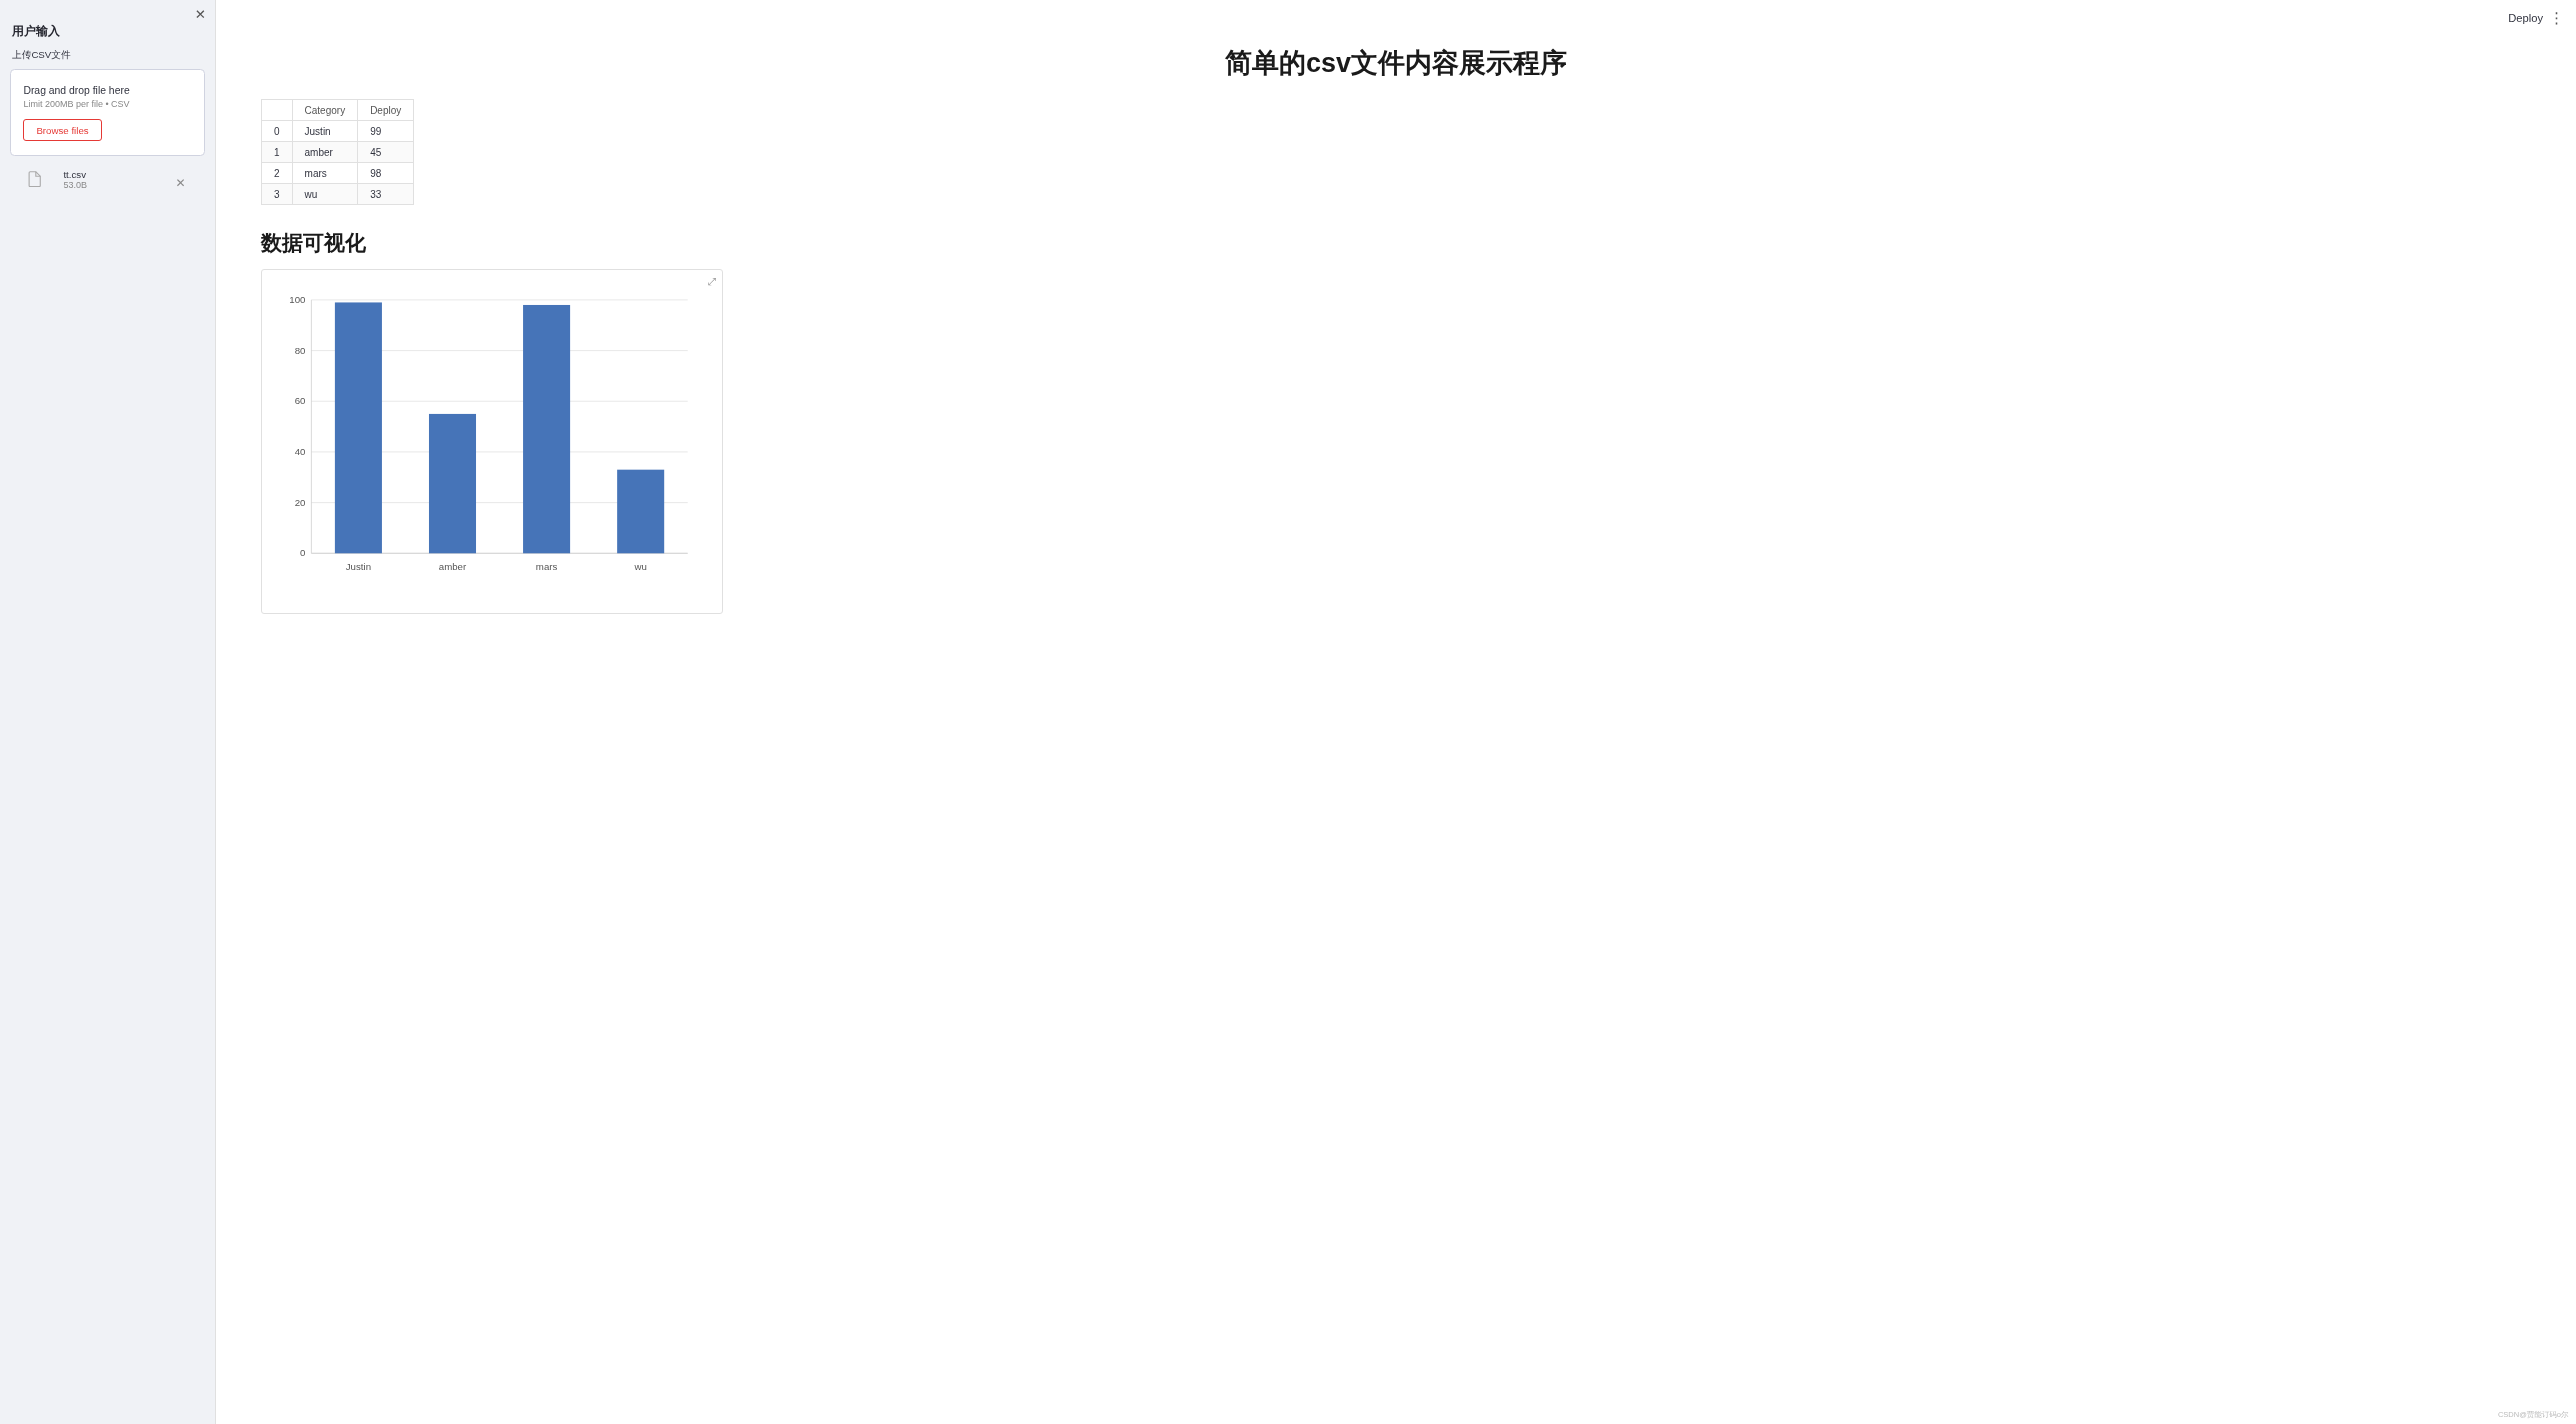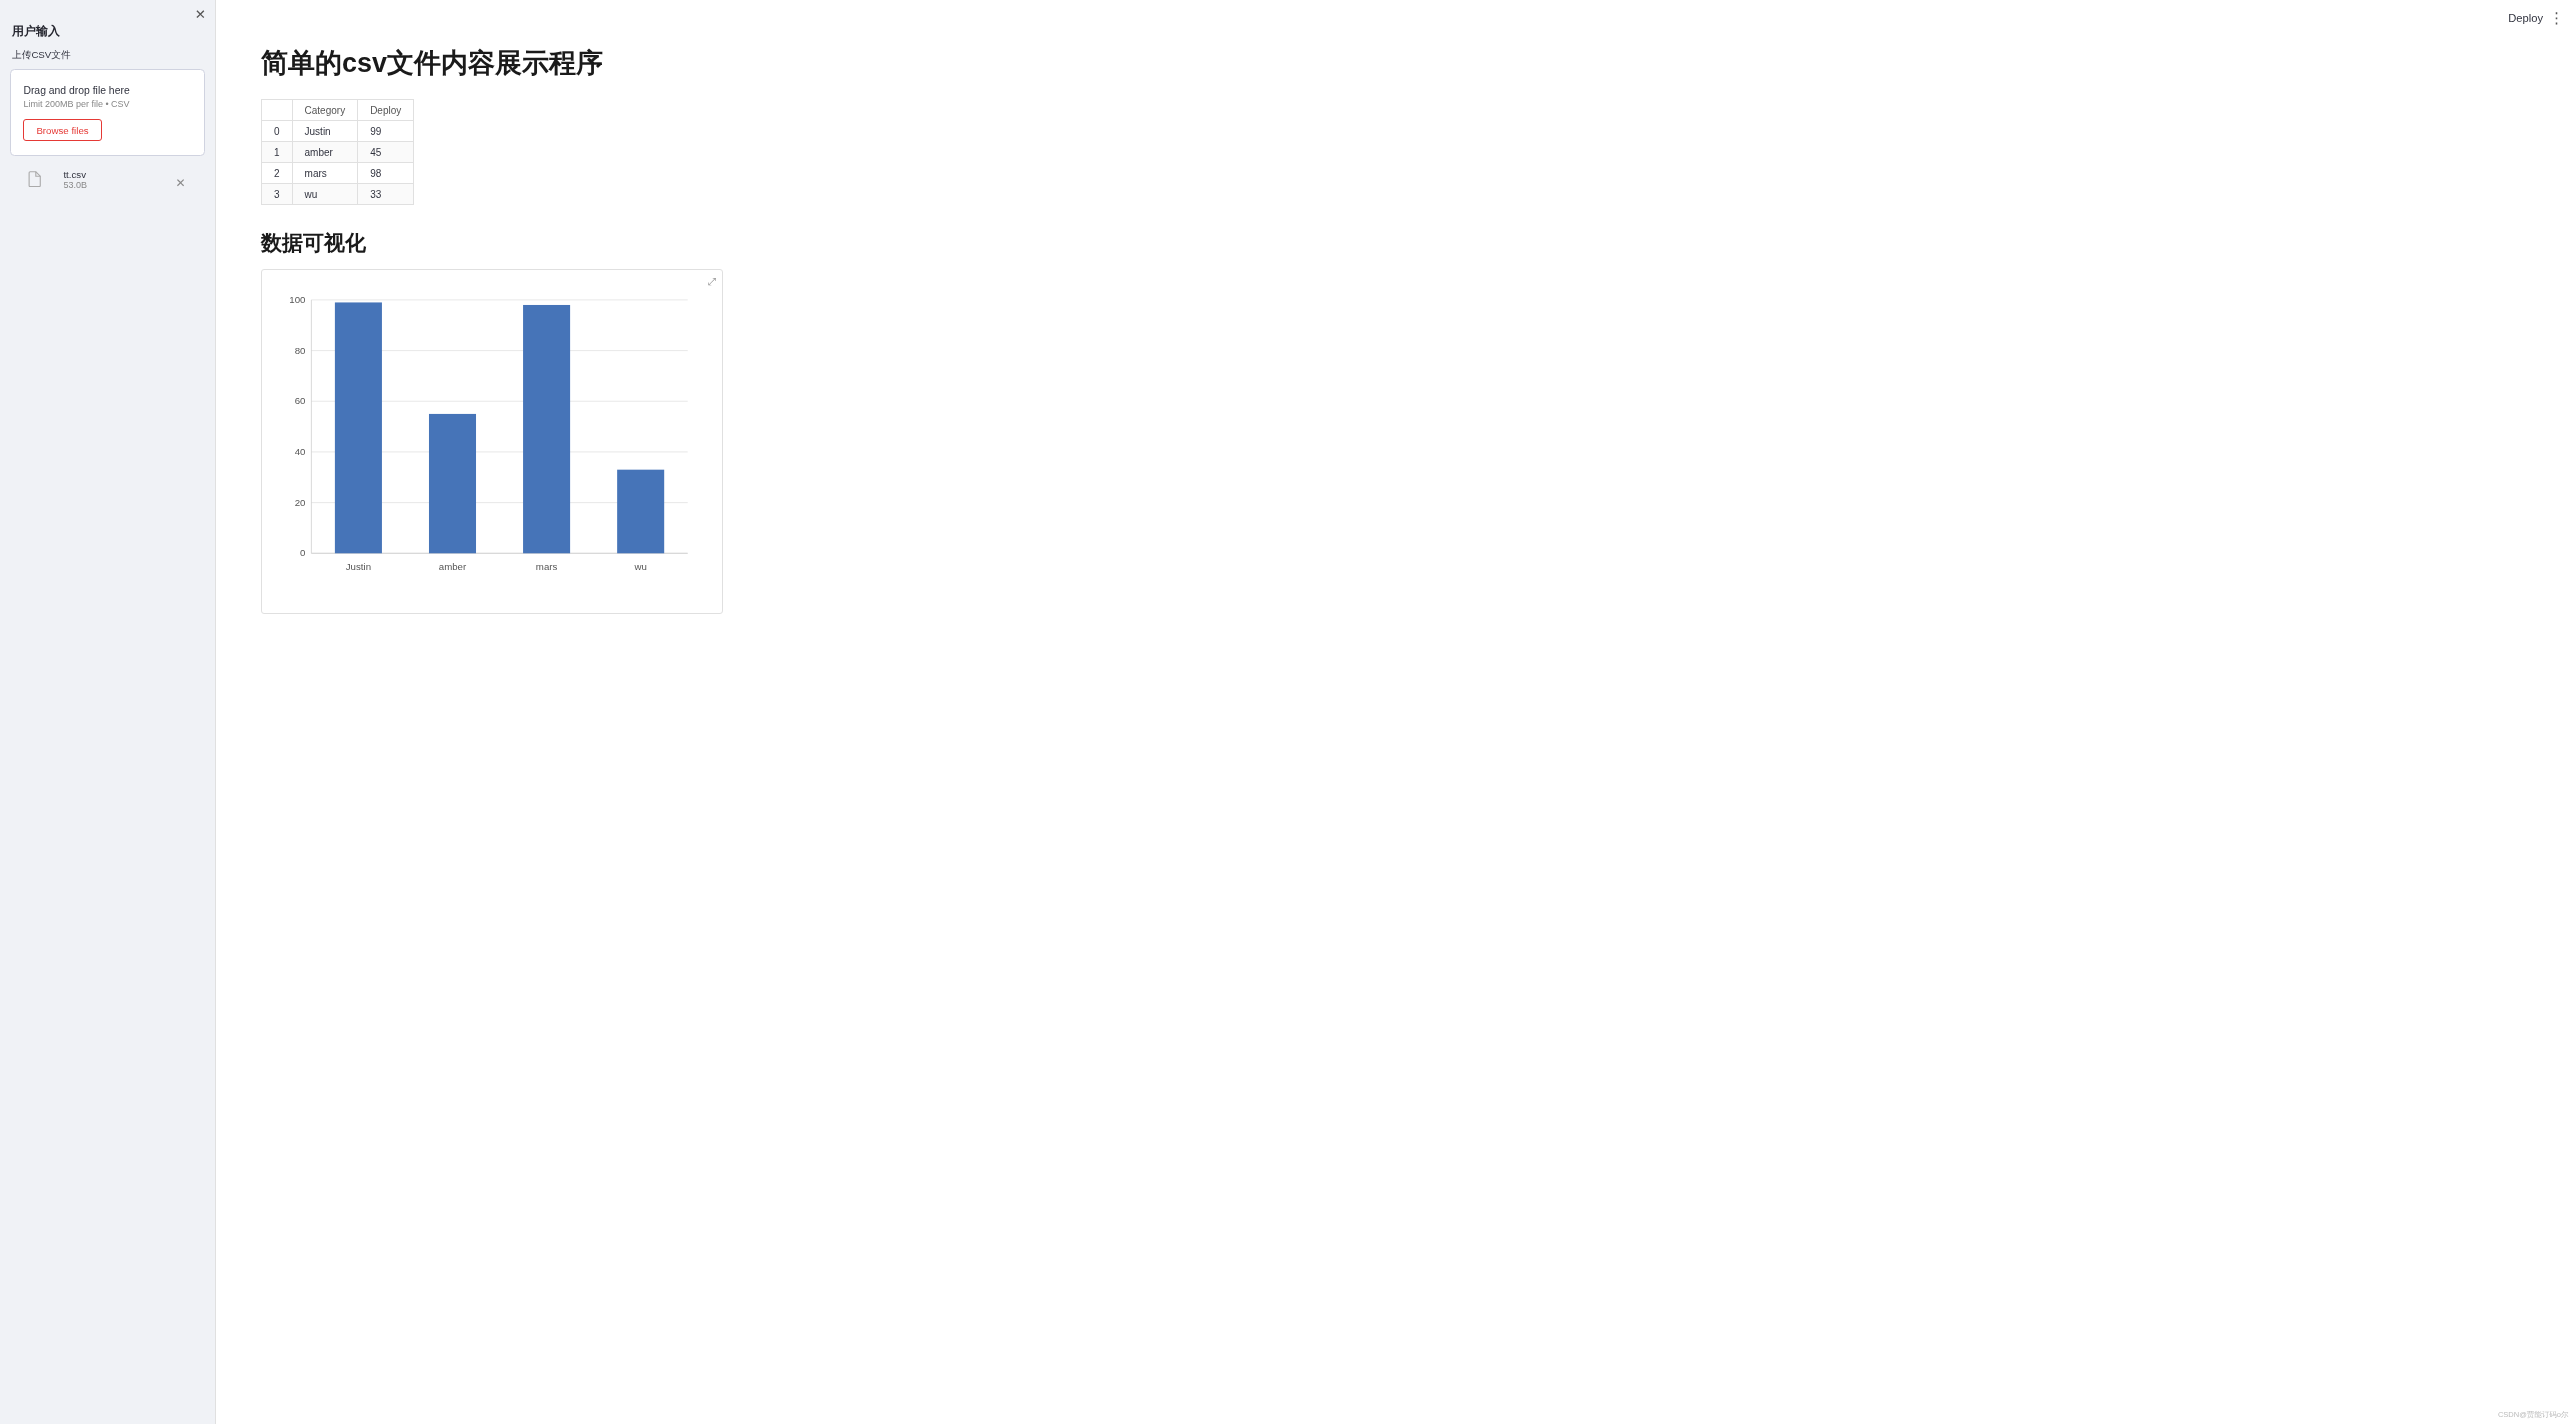--- a/index.html
+++ b/index.html
@@ -159,20 +159,21 @@
       color: #555;
       cursor: pointer;
     }
 
     #page-title {
       font-size: 27px;
       font-weight: 700;
       color: #1a1a1a;
       margin-bottom: 18px;
       margin-top: 15px;
+      text-align: center;
     }
 
     
     #csv-table {
       border-collapse: collapse;
       margin-bottom: 24px;
       font-size: 10px;
     }
 
     #csv-table th {

